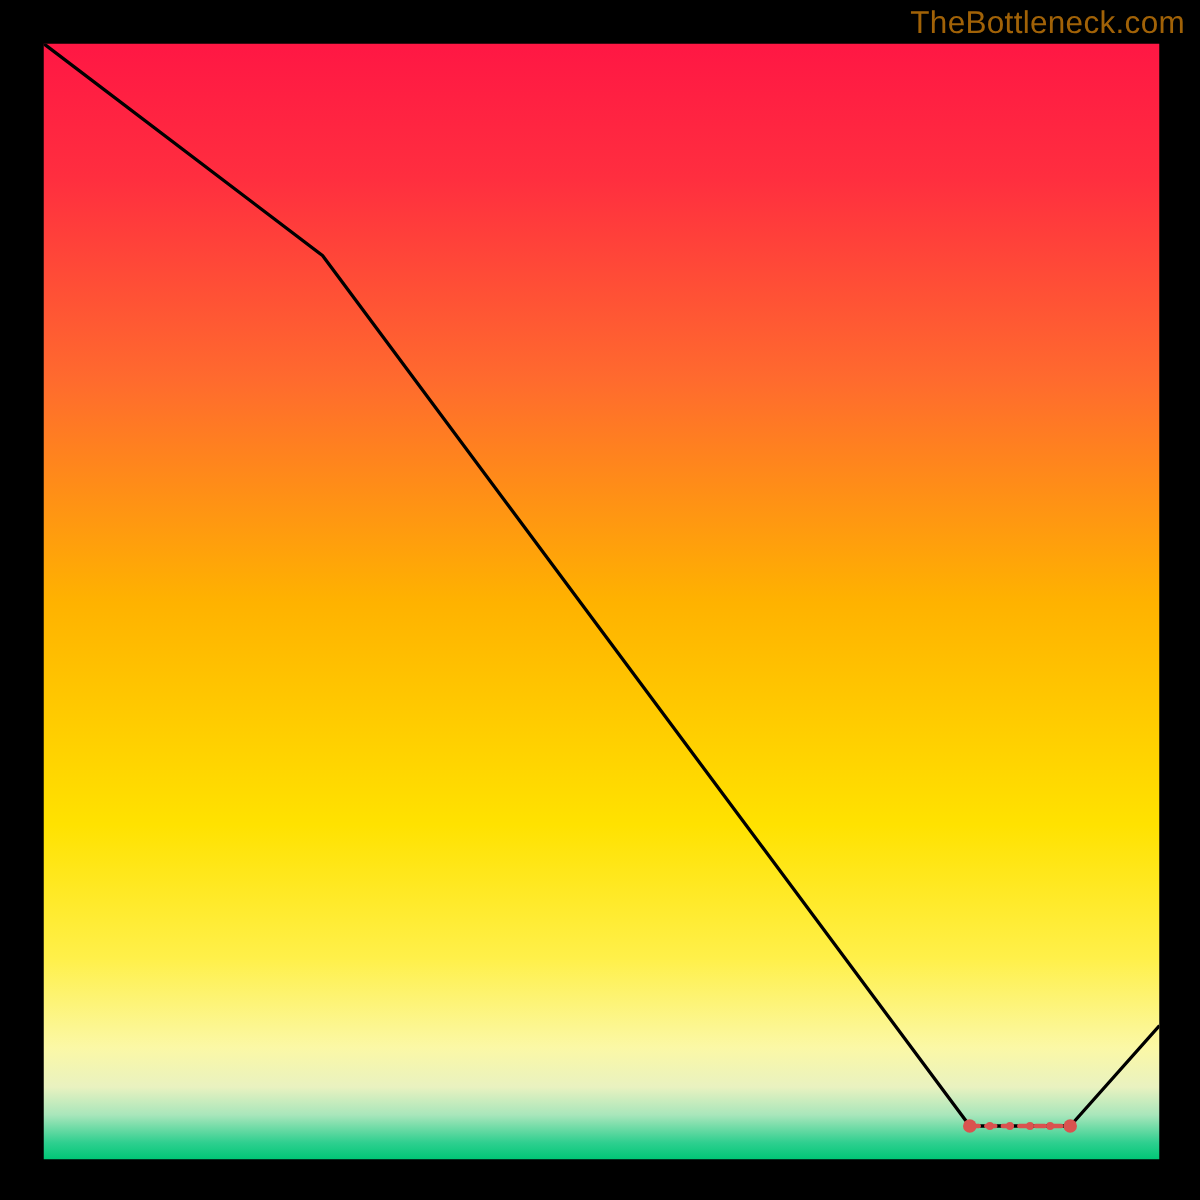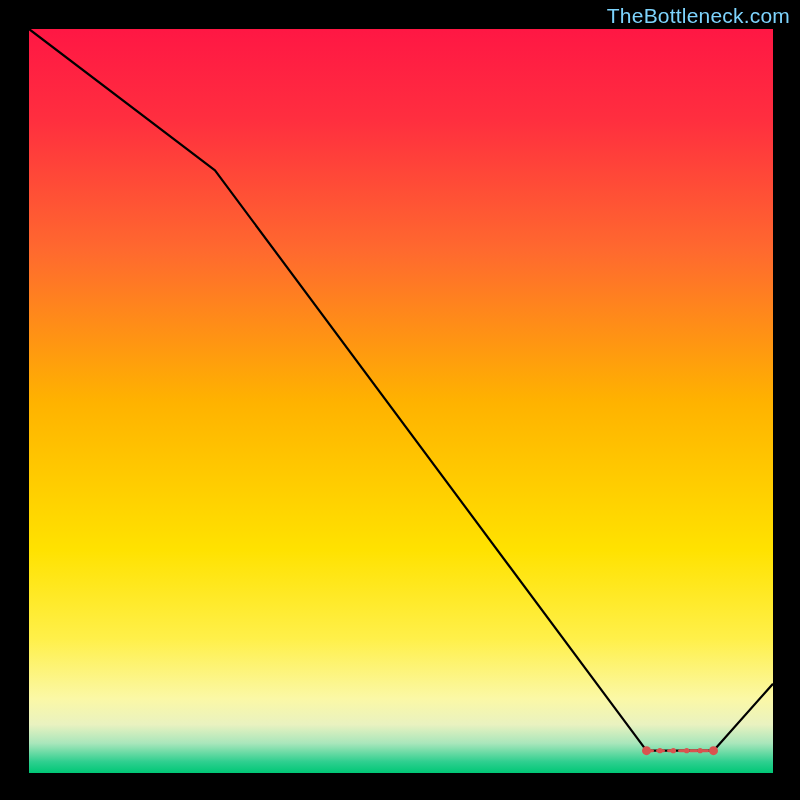--- a/index.html
+++ b/index.html
@@ -14,21 +14,21 @@
   .frame {
     position: relative;
     width: 800px;
     height: 800px;
     background: #000;
   }
   .watermark {
     position: absolute;
     top: 4px;
     right: 10px;
-    color: #7dd3fc;
+    color: #a16207;
     font-size: 21px;
     letter-spacing: 0.2px;
     font-weight: 400;
   }
   .plot {
     position: absolute;
     left: 29px;
     top: 29px;
     width: 744px;
     height: 744px;

